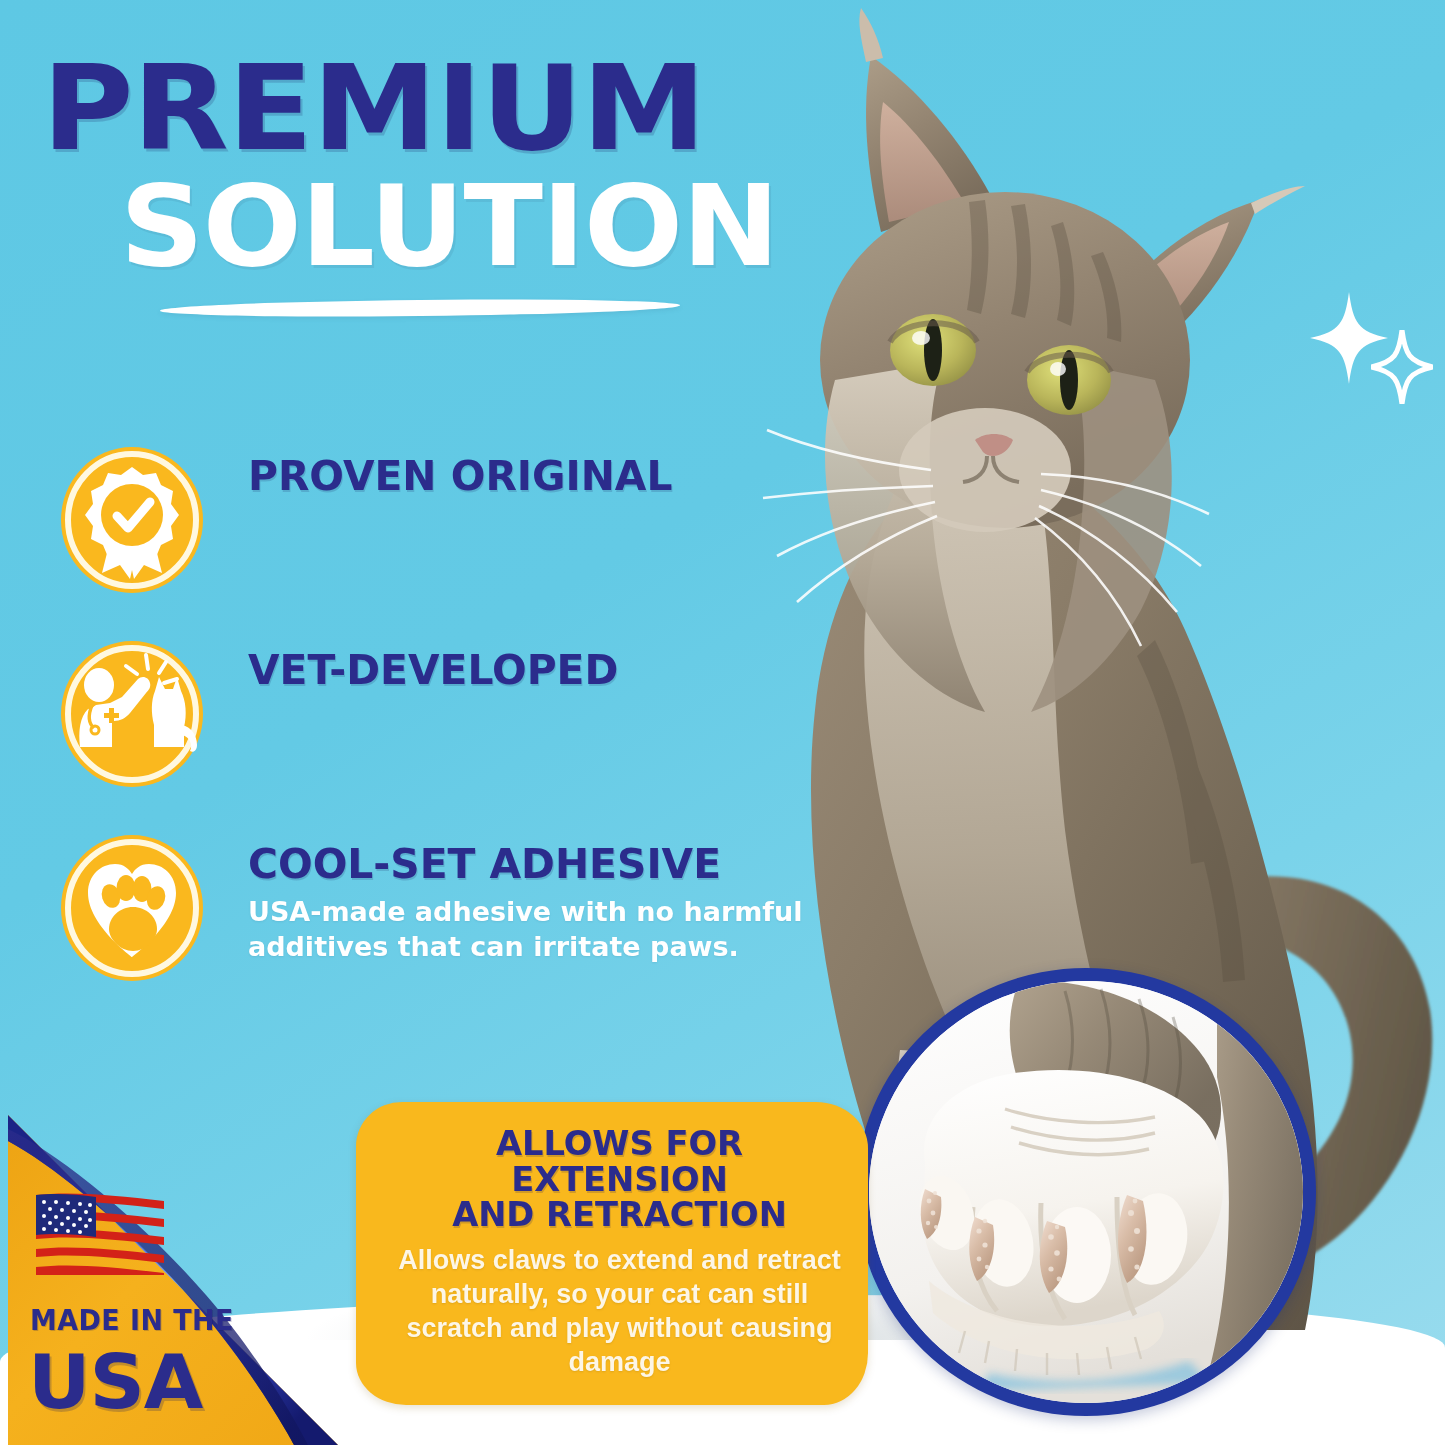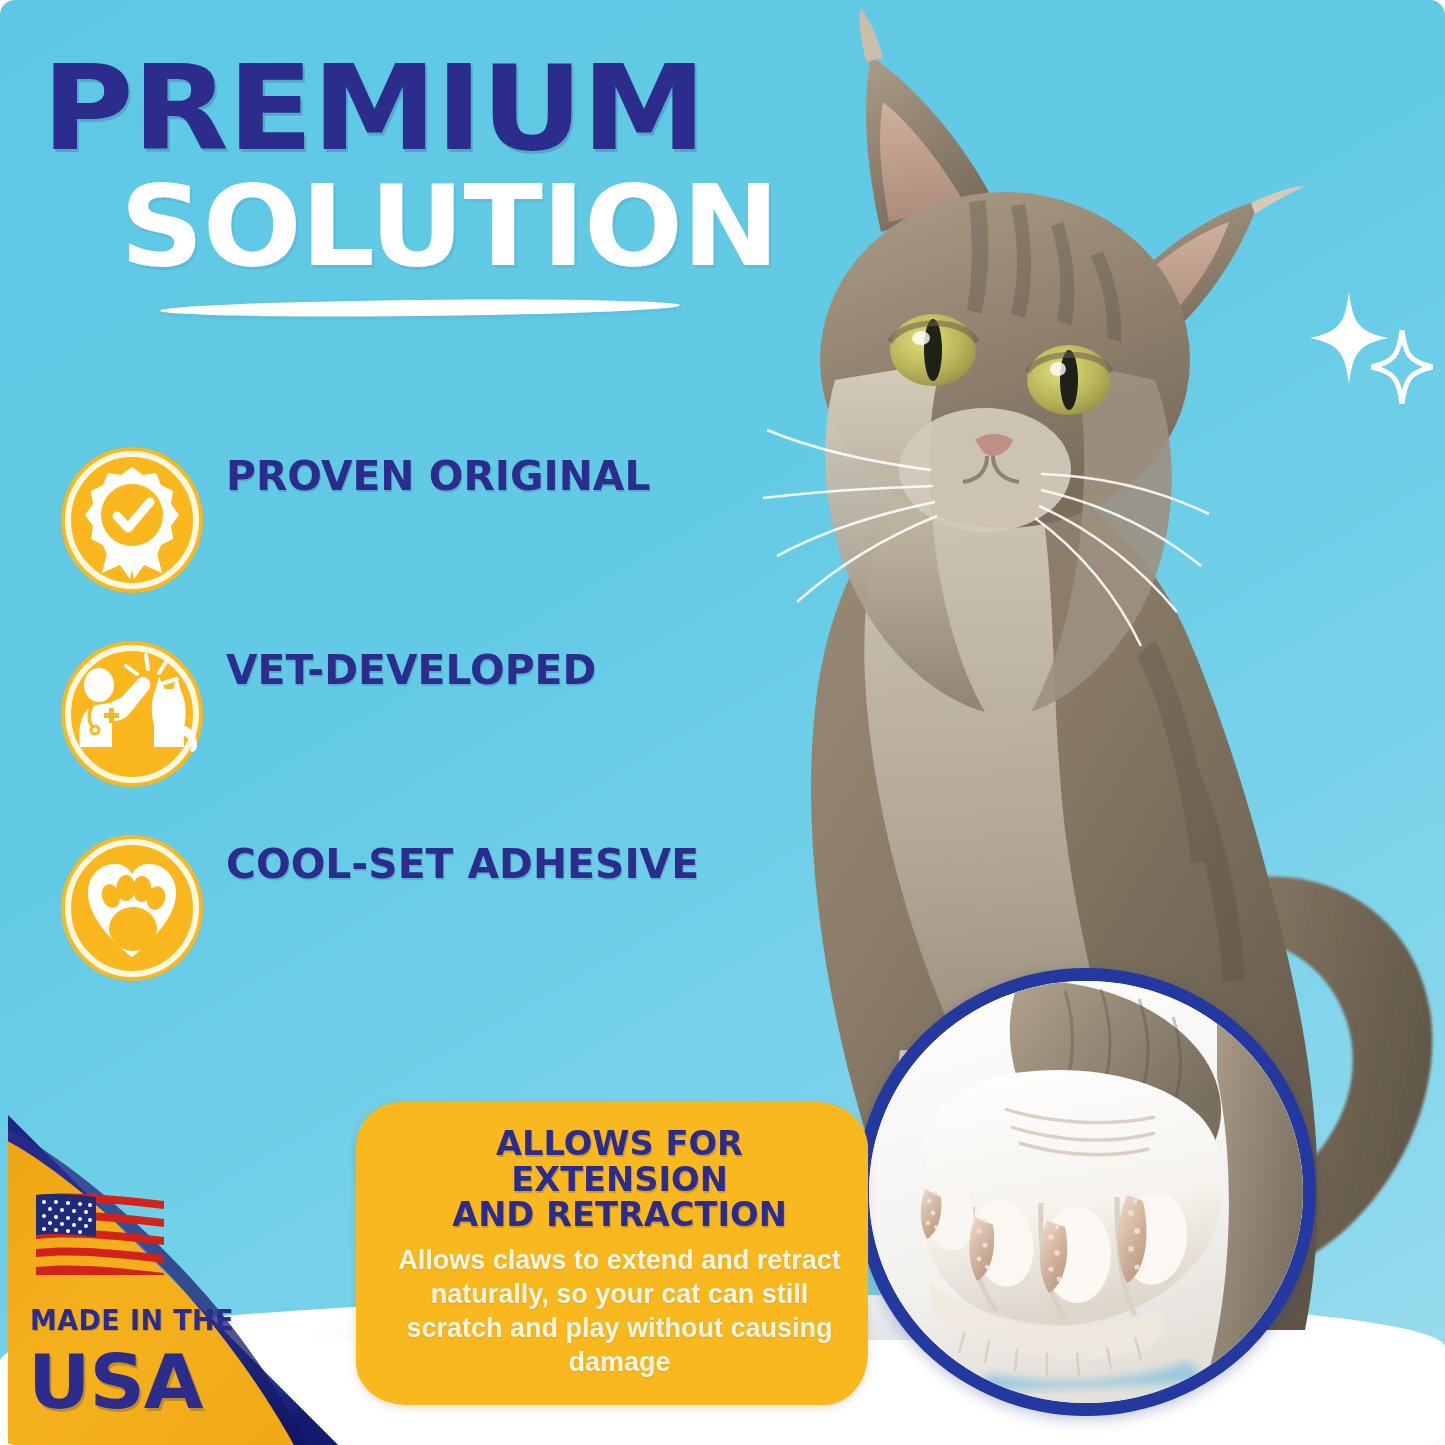--- a/index.html
+++ b/index.html
@@ -11,21 +11,20 @@
     font-family: "Liberation Sans", sans-serif;
     background: #ffffff;
   }
 
   #poster {
     position: relative;
     width: 1445px;
     height: 1445px;
     overflow: hidden;
     background: linear-gradient(150deg, #5ec8e4 0%, #63cae5 40%, #7ad3ea 70%, #9bdcee 100%);
-    border-radius: 15px;
   }
 
   
   .floor {
     position: absolute;
     left: 0; right: 0; bottom: 0;
     height: 150px;
     background: #ffffff;
     border-radius: 60% 45% 0 0 / 70px 55px 0 0;
     z-index: 2;
@@ -88,20 +87,21 @@
     position: absolute;
     left: 58px; top: 445px;
     width: 800px;
     z-index: 12;
   }
   .feature {
     position: relative;
     display: flex;
     align-items: flex-start;
     margin-bottom: 44px;
+    gap: 22px;
   }
   .feat-icon {
     flex: 0 0 auto;
     width: 148px;
     height: 150px;
     position: relative;
     margin-right: 20px;
   }
   .feat-body { padding-top: 10px; flex: 1 1 auto; }
   .feat-title {
@@ -422,20 +422,21 @@
           <path d="M74 124 C74 124 30 92 30 60 C30 42 43 31 57 31 C66 31 71 36 74 41 C77 36 82 31 91 31 C105 31 118 42 118 60 C118 92 74 124 74 124 Z" fill="#ffffff"></path>
           <ellipse cx="53" cy="63" rx="9" ry="12" fill="#fab81e" transform="rotate(-16 53 63)"></ellipse>
           <ellipse cx="68" cy="55" rx="9.5" ry="13" fill="#fab81e"></ellipse>
           <ellipse cx="84" cy="56" rx="9.5" ry="13" fill="#fab81e"></ellipse>
           <ellipse cx="98" cy="65" rx="9" ry="12" fill="#fab81e" transform="rotate(16 98 65)"></ellipse>
           <path d="M75 74 C88 74 99 84 99 96 C99 106 88 118 75 118 C62 118 51 106 51 96 C51 84 62 74 75 74 Z" fill="#fab81e"></path>
         </svg>
       </div>
       <div class="feat-body">
         <div class="feat-title">COOL-SET ADHESIVE</div>
+        <div class="feat-desc">USA-made adhesive with no harmful additives that can irritate paws.</div>
       </div>
     </div>
   </div>
 
   <div class="paw-inset">
     <svg class="paw-art" viewBox="0 0 434 422" xmlns="http://www.w3.org/2000/svg">
       <defs>
         <linearGradient id="pawBg" x1="0" y1="0" x2="0.3" y2="1">
           <stop offset="0%" stop-color="#ffffff"></stop>
           <stop offset="70%" stop-color="#f3f1ee"></stop>

